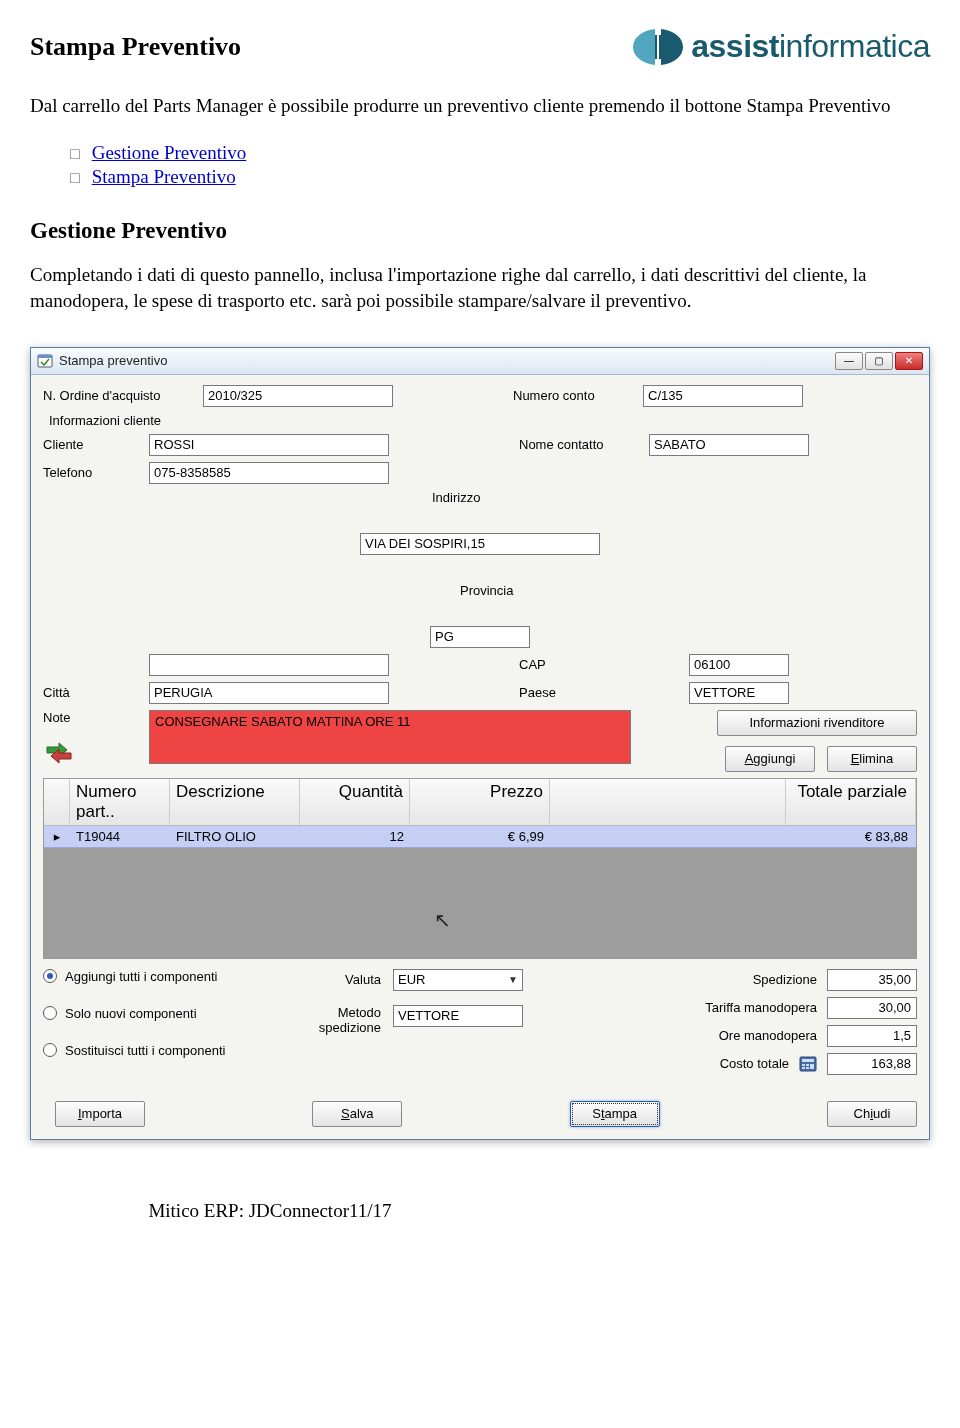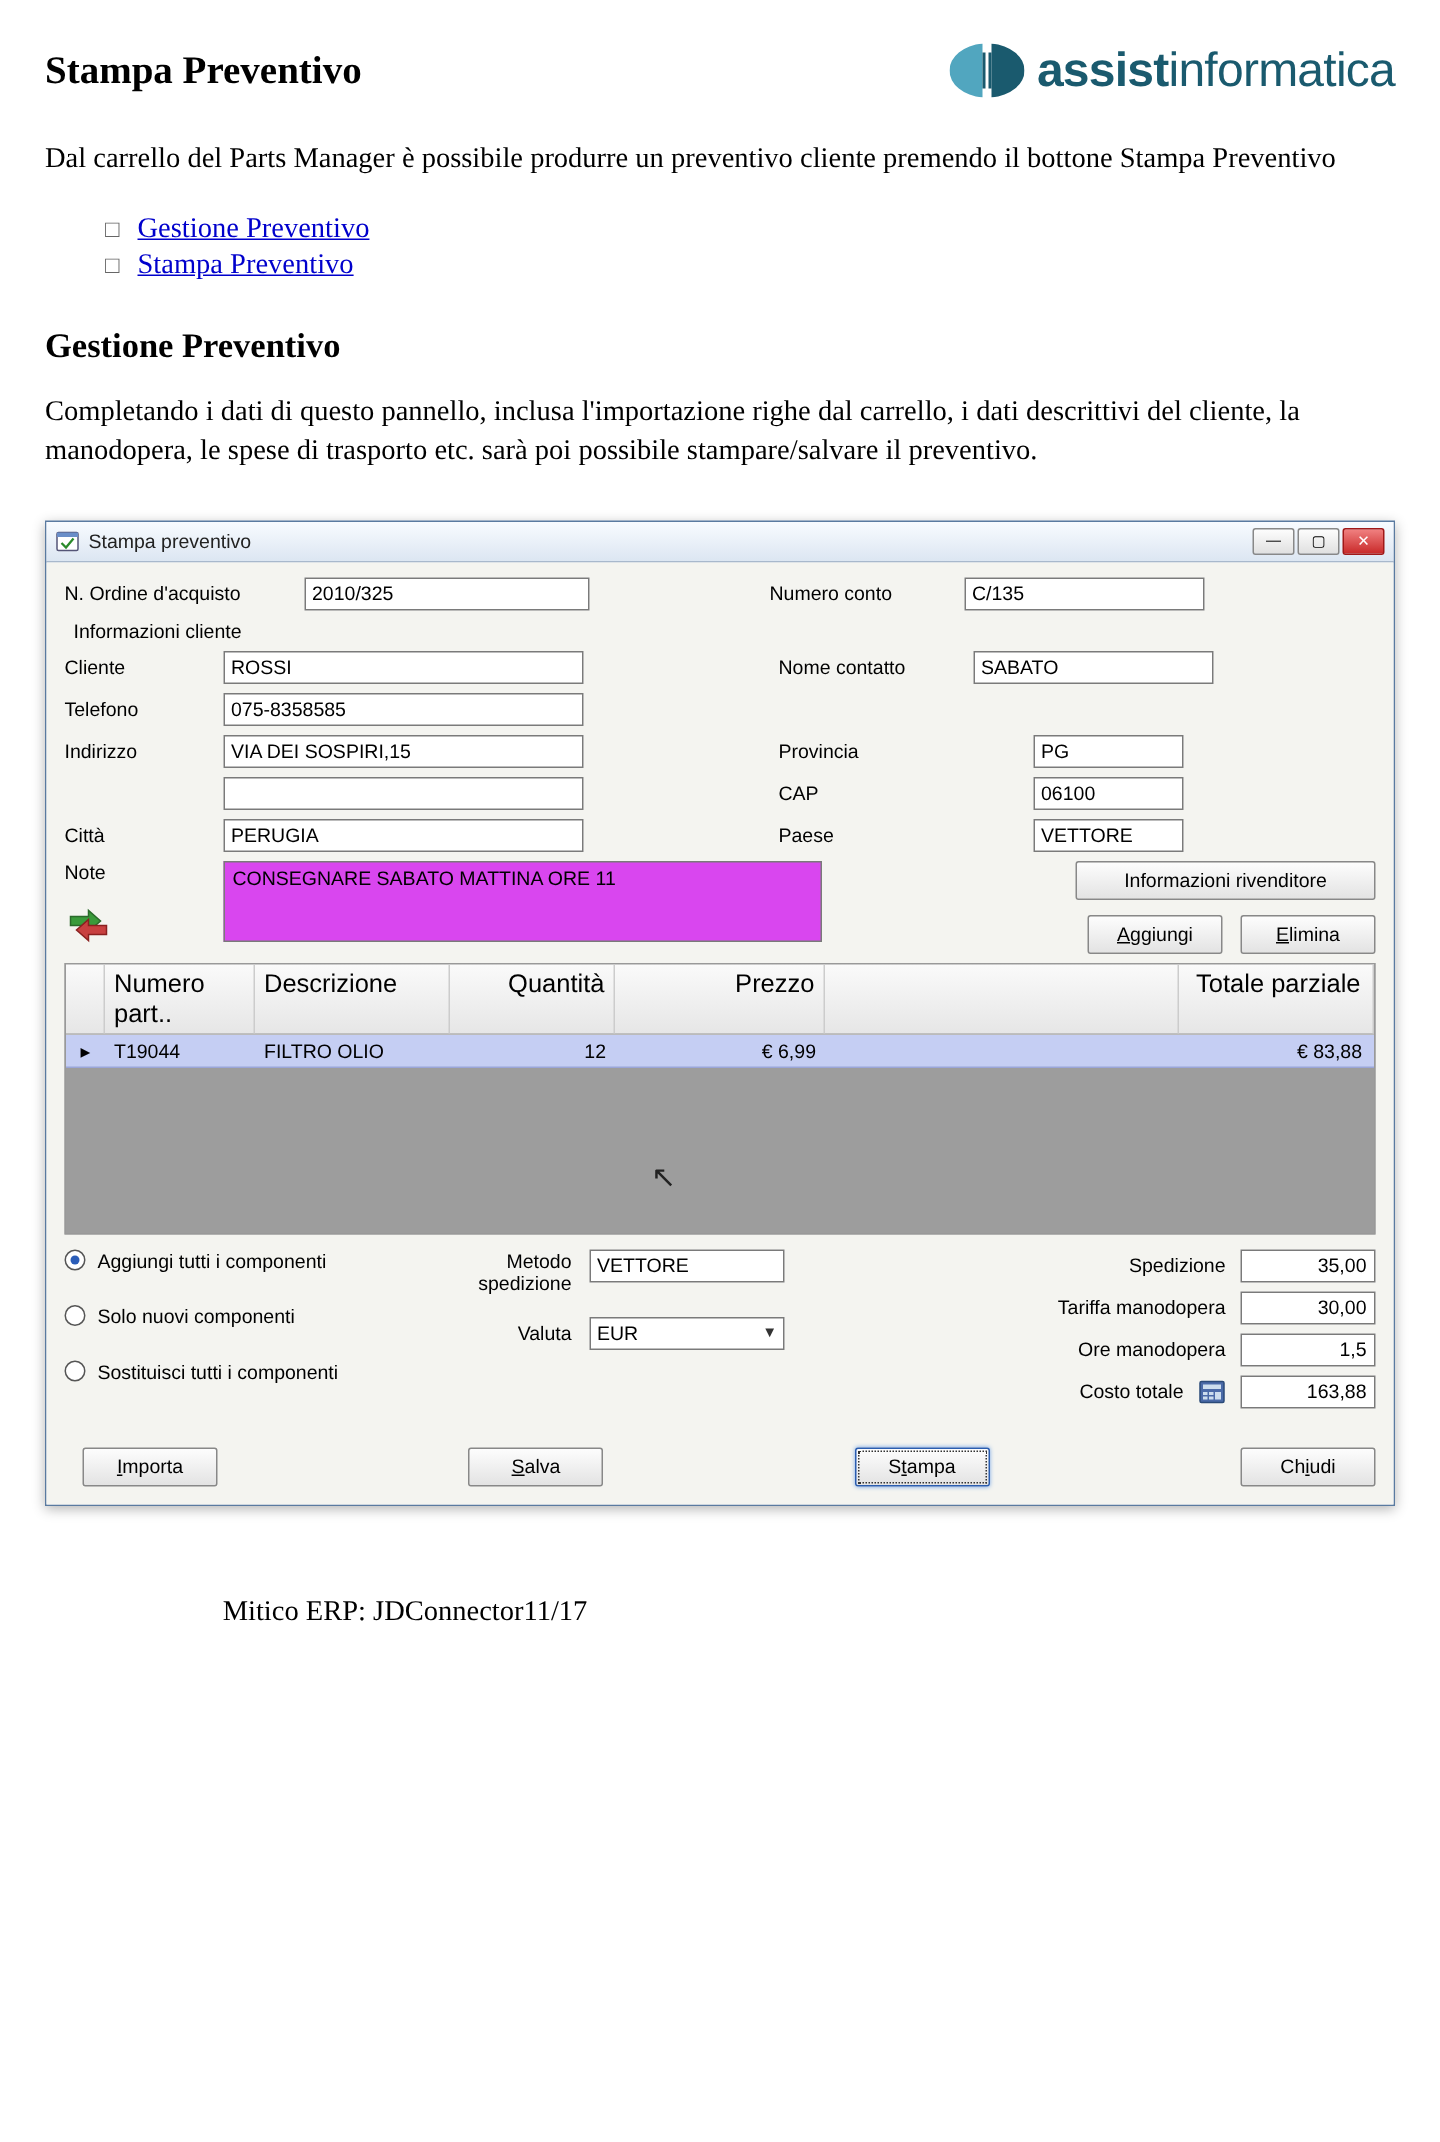--- a/index.html
+++ b/index.html
@@ -24,21 +24,21 @@
   .win-icon { width: 16px; height: 16px; }
   .win-title { font-size: 13px; color: #222; }
   .win-btns { display: flex; gap: 2px; }
   .win-btn { width: 28px; height: 18px; border: 1px solid #888; background: linear-gradient(#fdfdfd,#e0e0e0); font-size: 10px; display:flex; align-items:center; justify-content:center; border-radius:2px; }
   .win-btn.close { background: linear-gradient(#f08080,#c92a2a); color: #fff; border-color:#a01818; }
   .win-body { padding: 10px 12px 12px 12px; background: #f4f4f0; }
   .row { display: flex; align-items: center; margin-bottom: 6px; }
   .lbl { font-size: 13px; color: #000; }
   .inp { background: #fff; border: 1px solid #7a7a7a; padding: 2px 4px; font-size: 13px; height: 22px; line-height: 16px; }
   .fieldset-label { font-size: 13px; margin: 4px 0 6px 6px; }
-  .note-area { background: #d946ef; border: 1px solid #7a7a7a; padding: 3px 5px; font-size: 13px; height: 54px; width: 399px; }
+  .note-area { background: #ef4444; border: 1px solid #7a7a7a; padding: 3px 5px; font-size: 13px; height: 54px; width: 482px; }
   .btn { background: linear-gradient(#fdfdfd,#e3e3e3); border: 1px solid #888; padding: 3px 10px; font-size: 13px; height: 26px; min-width: 90px; border-radius: 2px; }
   .btn:focus, .btn.focused { outline: 1px dotted #333; outline-offset: -3px; border: 1px solid #2a5db0; box-shadow: 0 0 3px #7aa8e6; }
   .grid { border: 1px solid #999; background: #9d9d9d; margin-top: 6px; }
   .grid-head { display: flex; background: linear-gradient(#fafafa,#e6e6e6); border-bottom: 1px solid #bbb; font-size: 17px; }
   .grid-head > div { padding: 3px 6px; border-right: 1px solid #ccc; }
   .grid-row { display: flex; background: #c5cef3; border-bottom: 1px solid #9aa5d8; font-size: 13px; }
   .grid-row > div { padding: 3px 6px; }
   .grid-body-fill { height: 110px; background: #9d9d9d; position: relative; }
   .cursor-icon { position: absolute; left: 390px; top: 60px; font-size: 20px; color: #222; }
   .col-marker { width: 26px; text-align:center; }
@@ -125,21 +125,21 @@
       <div class="inp" style="width:240px;">ROSSI</div>
       <span class="lbl" style="margin-left:120px; width:120px;">Nome contatto</span>
       <div class="inp" style="width:160px;">SABATO</div>
     </div>
 
     <div class="row" style="gap:10px;">
       <span class="lbl" style="width:96px;">Telefono</span>
       <div class="inp" style="width:240px;">075-8358585</div>
     </div>
 
-    <div class="row" style="gap:10px;">
+    <div class="row" style="gap:28px;flex-direction:column;">
       <span class="lbl" style="width:96px;">Indirizzo</span>
       <div class="inp" style="width:240px;">VIA DEI SOSPIRI,15</div>
       <span class="lbl" style="margin-left:120px; width:160px;">Provincia</span>
       <div class="inp" style="width:100px;">PG</div>
     </div>
 
     <div class="row" style="gap:10px;">
       <span class="lbl" style="width:96px;"></span>
       <div class="inp" style="width:240px;"></div>
       <span class="lbl" style="margin-left:120px; width:160px;">CAP</span>
@@ -205,30 +205,30 @@
           <div class="radio"></div>
           <span class="lbl">Solo nuovi componenti</span>
         </div>
         <div class="radio-item">
           <div class="radio"></div>
           <span class="lbl">Sostituisci tutti i componenti</span>
         </div>
       </div>
 
       <div class="mid-col">
-        <div class="row" style="gap:12px; align-items:flex-start;">
-          <span class="lbl" style="width:90px; text-align:right; line-height:1.2;">Metodo spedizione</span>
-          <div class="inp" style="width:130px;">VETTORE</div>
-        </div>
         <div class="row" style="gap:12px;">
           <span class="lbl" style="width:90px; text-align:right;">Valuta</span>
           <div class="select">
             <span>EUR</span>
             <span class="arrow">▼</span>
           </div>
+        </div>
+        <div class="row" style="gap:12px; align-items:flex-start;">
+          <span class="lbl" style="width:90px; text-align:right; line-height:1.2;">Metodo spedizione</span>
+          <div class="inp" style="width:130px;">VETTORE</div>
         </div>
       </div>
 
       <div class="right-col">
         <div class="rrow">
           <span class="lbl">Spedizione</span>
           <div class="val">35,00</div>
         </div>
         <div class="rrow">
           <span class="lbl">Tariffa manodopera</span>

